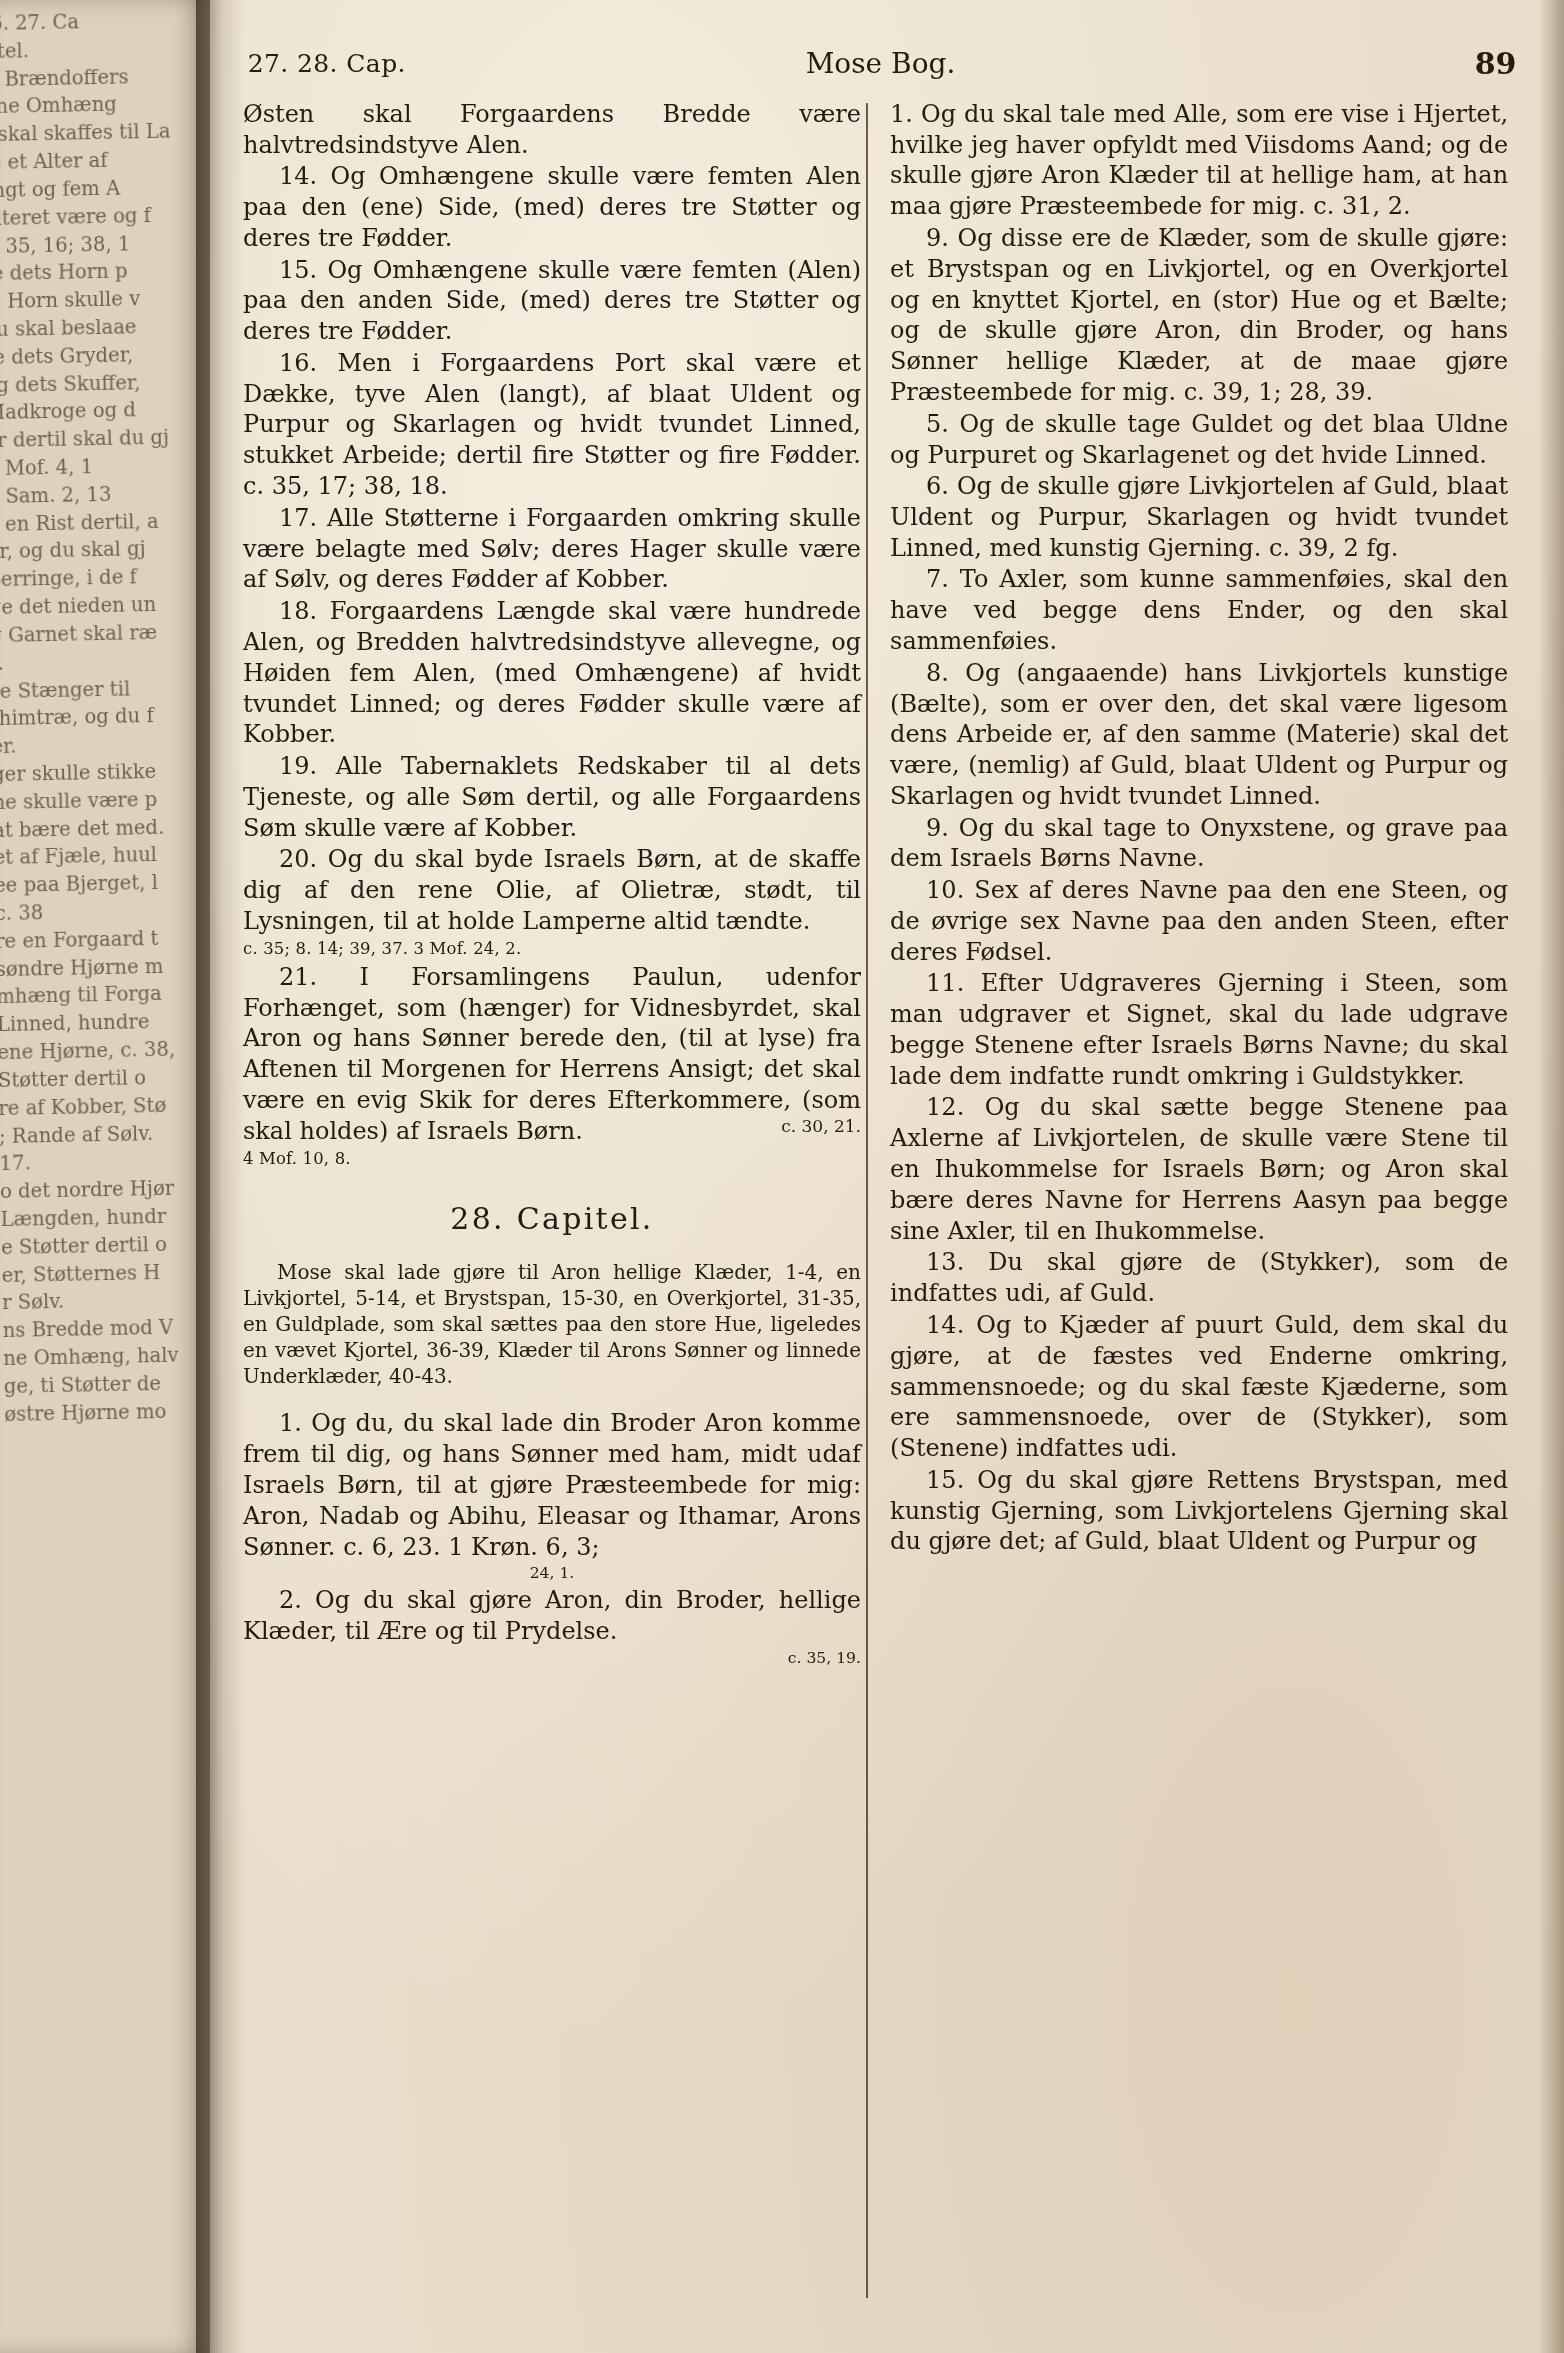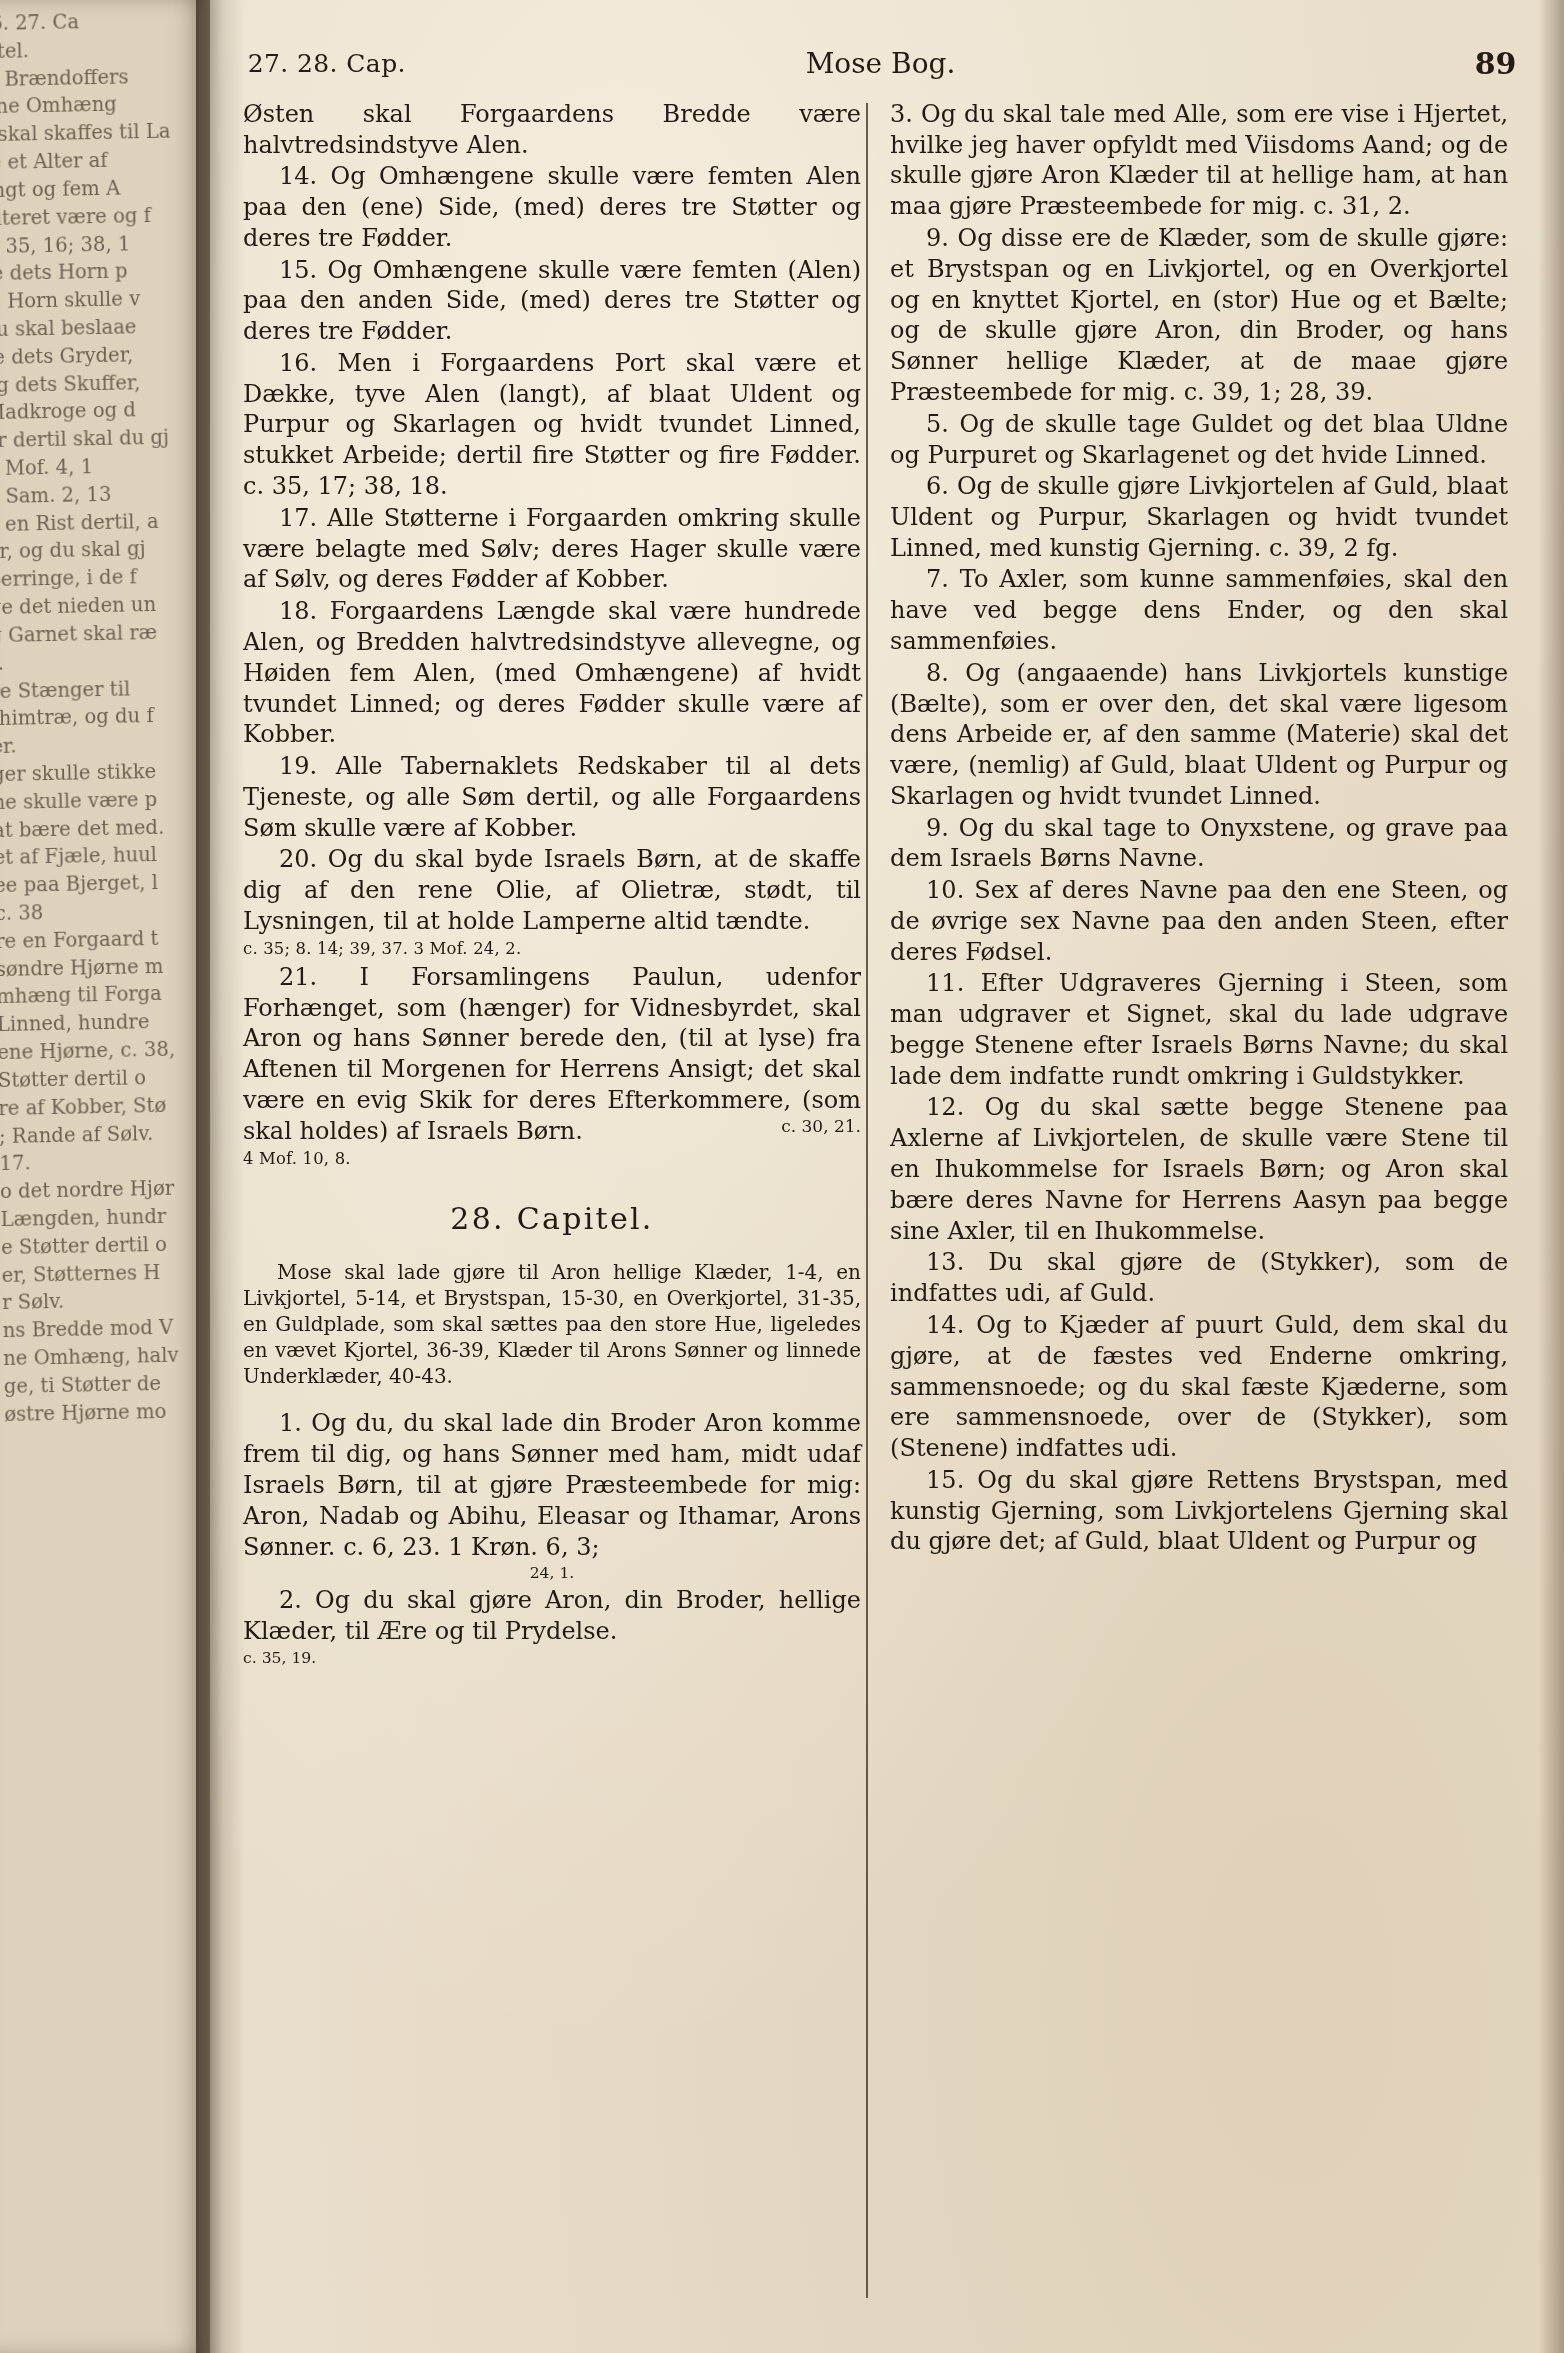--- a/index.html
+++ b/index.html
@@ -141,21 +141,21 @@
     text-align: justify;
     margin: 0 0 19px 0;
     text-indent: 34px;
   }
   .small-ref-center {
     text-align: center;
     font-size: 15.6px;
     margin: 0.8px 0 1.6px 0;
   }
   .tail-ref {
-    text-align: left;
+    text-align: right;
     font-size: 15.6px;
     margin-top: 1.6px;
   }
 </style>
 </head>
 <body>
 
 <div class="page">
 
   <div class="left-page">
@@ -245,21 +245,21 @@
 
         <p class="v"><span>1. Og du, du skal lade din Broder Aron komme frem til dig, og hans Sønner med ham, midt udaf Israels Børn, til at gjøre Præsteembede for mig: Aron, Nadab og Abihu, Eleasar og Ithamar, Arons Sønner.</span> <span>c. 6, 23.  1 Krøn. 6, 3;</span></p>
         <div class="small-ref-center">24, 1.</div>
         <p class="v">2. Og du skal gjøre Aron, din Broder, hellige Klæder, til Ære og til Prydelse.</p>
         <div class="tail-ref">c. 35, 19.</div>
       </div>
 
       <div class="col-rule"></div>
 
       <div class="col col-right">
-        <p class="v first"><span>3. Og du skal tale med Alle, som ere vise i Hjertet, hvilke jeg haver opfyldt med Viisdoms Aand; og de skulle gjøre Aron Klæder til at hellige ham, at han maa gjøre Præsteembede for mig.</span> <span>c. 31, 2.</span></p>
+        <p class="v first"><span>1. Og du skal tale med Alle, som ere vise i Hjertet, hvilke jeg haver opfyldt med Viisdoms Aand; og de skulle gjøre Aron Klæder til at hellige ham, at han maa gjøre Præsteembede for mig.</span> <span>c. 31, 2.</span></p>
         <p class="v"><span>9. Og disse ere de Klæder, som de skulle gjøre: et Brystspan og en Livkjortel, og en Overkjortel og en knyttet Kjortel, en (stor) Hue og et Bælte; og de skulle gjøre Aron, din Broder, og hans Sønner hellige Klæder, at de maae gjøre Præsteembede for mig.</span> <span>c. 39, 1;  28, 39.</span></p>
         <p class="v">5. Og de skulle tage Guldet og det blaa Uldne og Purpuret og Skarlagenet og det hvide Linned.</p>
         <p class="v"><span>6. Og de skulle gjøre Livkjortelen af Guld, blaat Uldent og Purpur, Skarlagen og hvidt tvundet Linned, med kunstig Gjerning.</span> <span>c. 39, 2 fg.</span></p>
         <p class="v">7. To Axler, som kunne sammenføies, skal den have ved begge dens Ender, og den skal sammenføies.</p>
         <p class="v">8. Og (angaaende) hans Livkjortels kunstige (Bælte), som er over den, det skal være ligesom dens Arbeide er, af den samme (Materie) skal det være, (nemlig) af Guld, blaat Uldent og Purpur og Skarlagen og hvidt tvundet Linned.</p>
         <p class="v">9. Og du skal tage to Onyxstene, og grave paa dem Israels Børns Navne.</p>
         <p class="v">10. Sex af deres Navne paa den ene Steen, og de øvrige sex Navne paa den anden Steen, efter deres Fødsel.</p>
         <p class="v">11. Efter Udgraveres Gjerning i Steen, som man udgraver et Signet, skal du lade udgrave begge Stenene efter Israels Børns Navne; du skal lade dem indfatte rundt omkring i Guldstykker.</p>
         <p class="v">12. Og du skal sætte begge Stenene paa Axlerne af Livkjortelen, de skulle være Stene til en Ihukommelse for Israels Børn; og Aron skal bære deres Navne for Herrens Aasyn paa begge sine Axler, til en Ihukommelse.</p>
         <p class="v">13. Du skal gjøre de (Stykker), som de indfattes udi, af Guld.</p>

